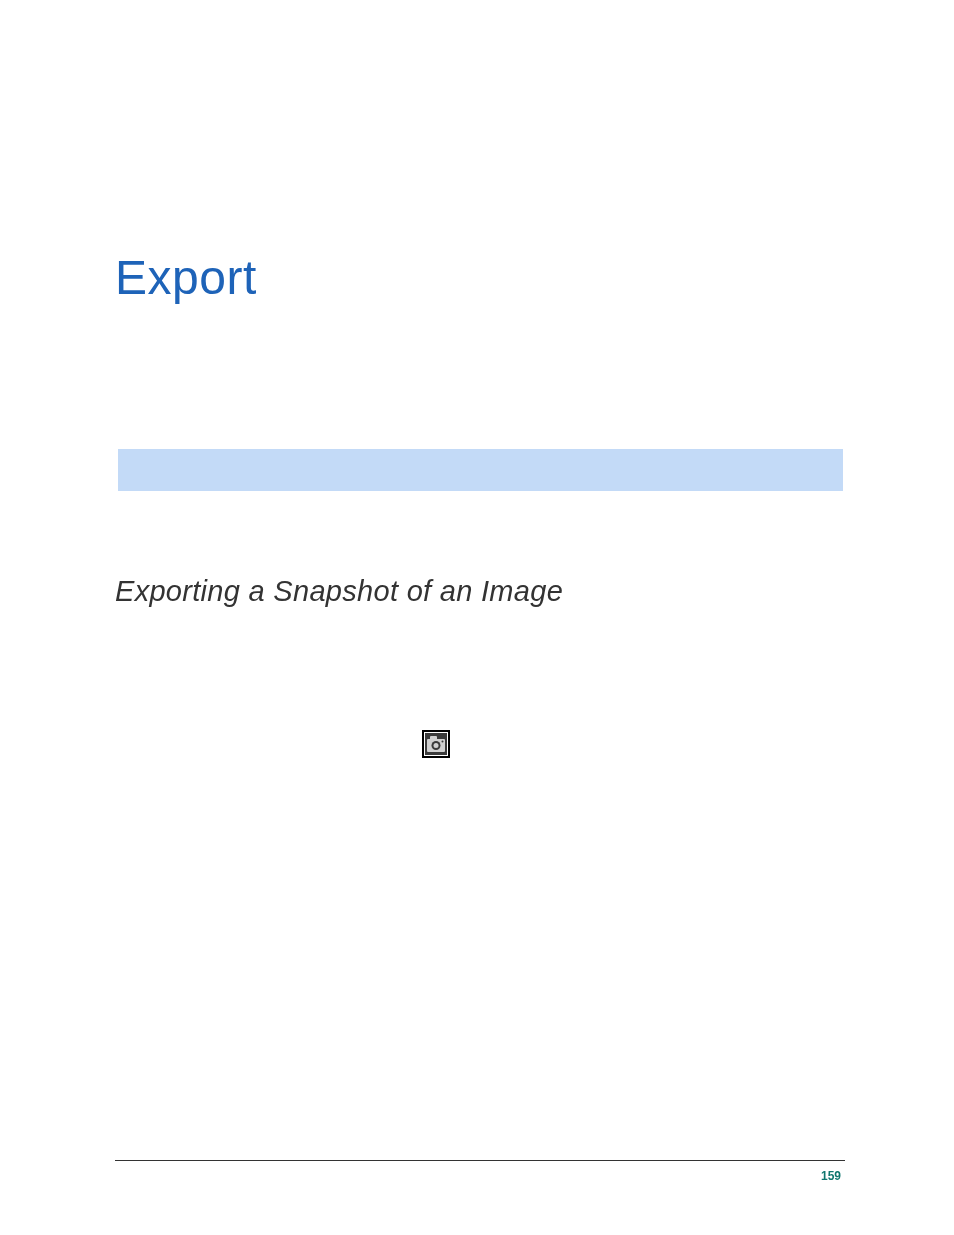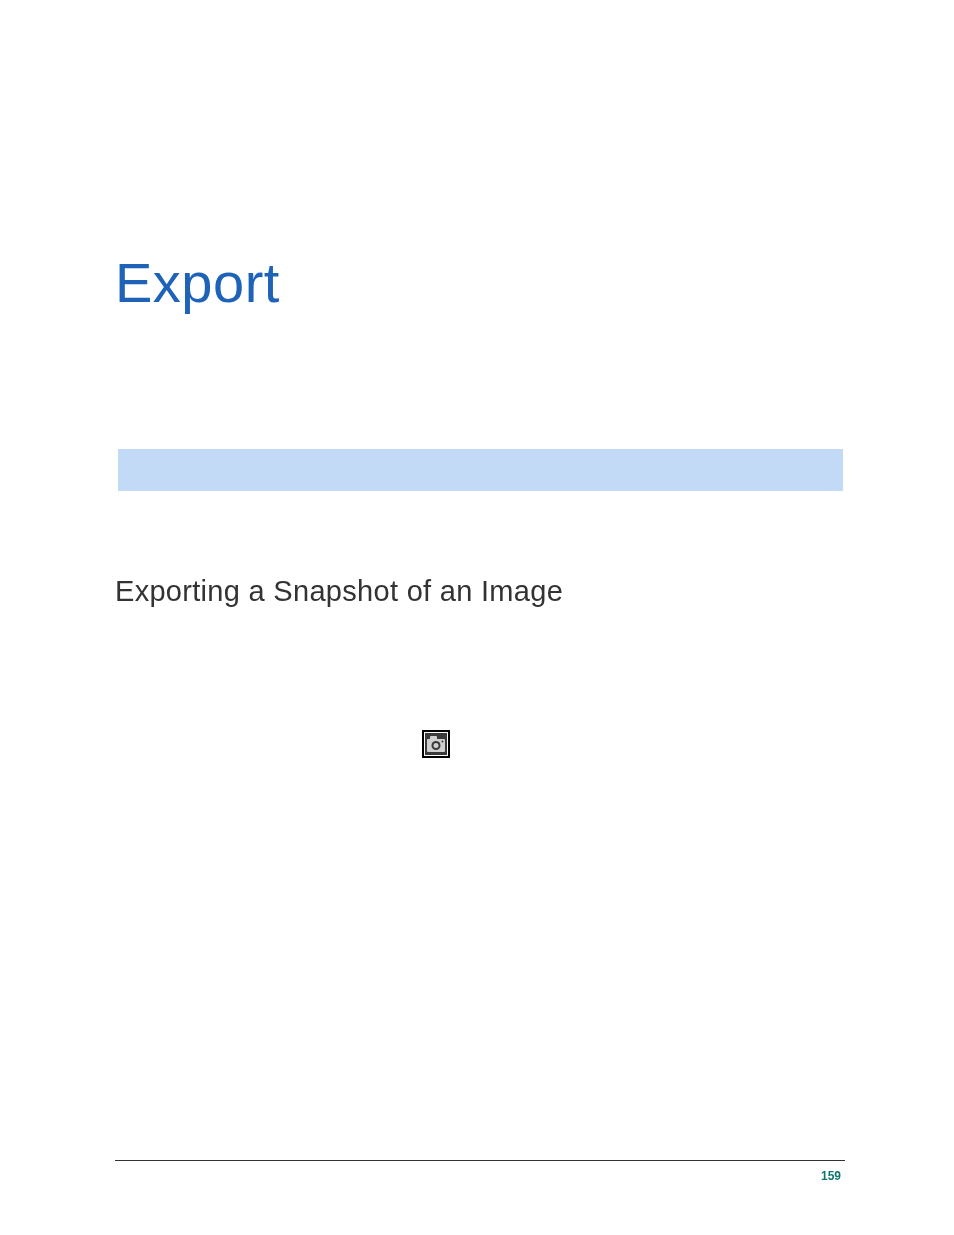--- a/index.html
+++ b/index.html
@@ -17,41 +17,42 @@
   .page {
     width: 100%;
     height: 100%;
     padding: 0;
     position: relative;
   }
   .chapter-title {
     position: absolute;
     top: 250px;
     left: 115px;
-    font-size: 56px;
+    font-size: 48px;
     font-weight: 400;
     color: #1e63b8;
     letter-spacing: 0.5px;
   }
   .blue-bar {
     position: absolute;
     top: 449px;
     left: 118px;
     width: 725px;
     height: 42px;
     background: #c3daf7;
   }
   .section-heading {
     position: absolute;
     top: 575px;
     left: 115px;
     font-size: 29px;
     font-weight: 400;
     color: #333333;
     letter-spacing: 0.3px;
+    font-style: italic;
   }
   .icon-wrapper {
     position: absolute;
     top: 730px;
     left: 422px;
     width: 28px;
     height: 28px;
   }
   .camera-icon-svg {
     width: 28px;

